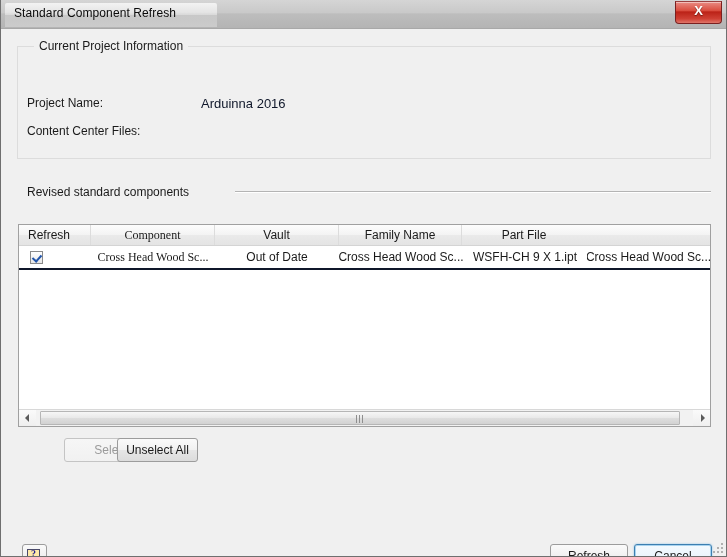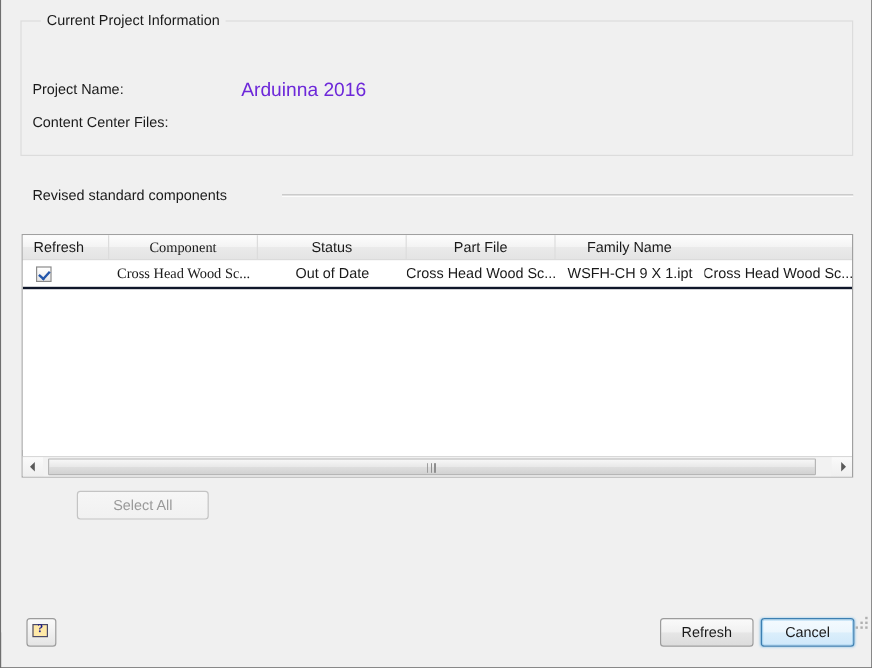--- a/index.html
+++ b/index.html
@@ -103,22 +103,22 @@
     white-space: nowrap;
   }
   .field-label {
     position: absolute;
     font-size: 12px;
     color: #1a1a1a;
     white-space: nowrap;
   }
   .field-value {
     position: absolute;
-    font-size: 16px;
-    color: #6d28d9;
+    font-size: 13px;
+    color: #0f172a;
     white-space: nowrap;
   }
   #lbl-project   { left: 26px;  top: 67px; }
   #val-project   { left: 200px; top: 67px; }
   #lbl-ccfiles   { left: 26px;  top: 95px; }
   #val-ccfiles   { left: 200px; top: 95px; }
 
   
   #rev-label {
     position: absolute;
@@ -383,42 +383,49 @@
     width: 2px;
     height: 2px;
     background: #b0b0b0;
   }
 </style>
 </head>
 <body>
 
 <div id="window">
 
+  <div id="titlebar">
+    <div id="titleglass"></div>
+    <div id="title-text">Standard Component Refresh</div>
+    <div id="close-button">
+      <span class="x">X</span>
+    </div>
+  </div>
 
   <div id="client">
 
     <div id="proj-group"></div>
     <div id="proj-legend">Current Project Information</div>
 
     <div class="field-label" id="lbl-project">Project Name:</div>
     <div class="field-value" id="val-project">Arduinna 2016</div>
 
     <div class="field-label" id="lbl-ccfiles">Content Center Files:</div>
 
     <div id="rev-label">Revised standard components</div>
     <div id="rev-rule"></div>
 
     <div id="table-wrap">
 
       <div id="table-header">
         <div class="th col-refresh left">Refresh</div>
         <div class="th col-comp">Component</div>
-        <div class="th col-status">Status</div>
+        <div class="th col-status">Vault</div>
+        <div class="th col-fname">Family Name</div>
         <div class="th col-part">Part File</div>
-        <div class="th col-fname">Family Name</div>
       </div>
 
       <div id="table-body">
         <div class="tr">
           <div class="td checkcell col-refresh">
             <span class="checkbox checked"></span>
           </div>
           <div class="td col-comp">Cross Head Wood Sc...</div>
           <div class="td col-status">Out of Date</div>
           <div class="td col-folder">Cross Head Wood Sc...</div>
@@ -437,20 +444,21 @@
           </div>
         </div>
         <div class="sb-arrow right">
           <span class="tri"></span>
         </div>
       </div>
 
     </div>
 
     <div class="btn disabled" id="btn-select-all">Select All</div>
+    <div class="btn" id="btn-unselect-all">Unselect All</div>
 
     <div id="btn-help">
       <span id="help-icon">
         <span class="bubble"></span>
 
         <span class="q">?</span>
       </span>
     </div>
 
     <div class="btn" id="btn-refresh">Refresh</div>

